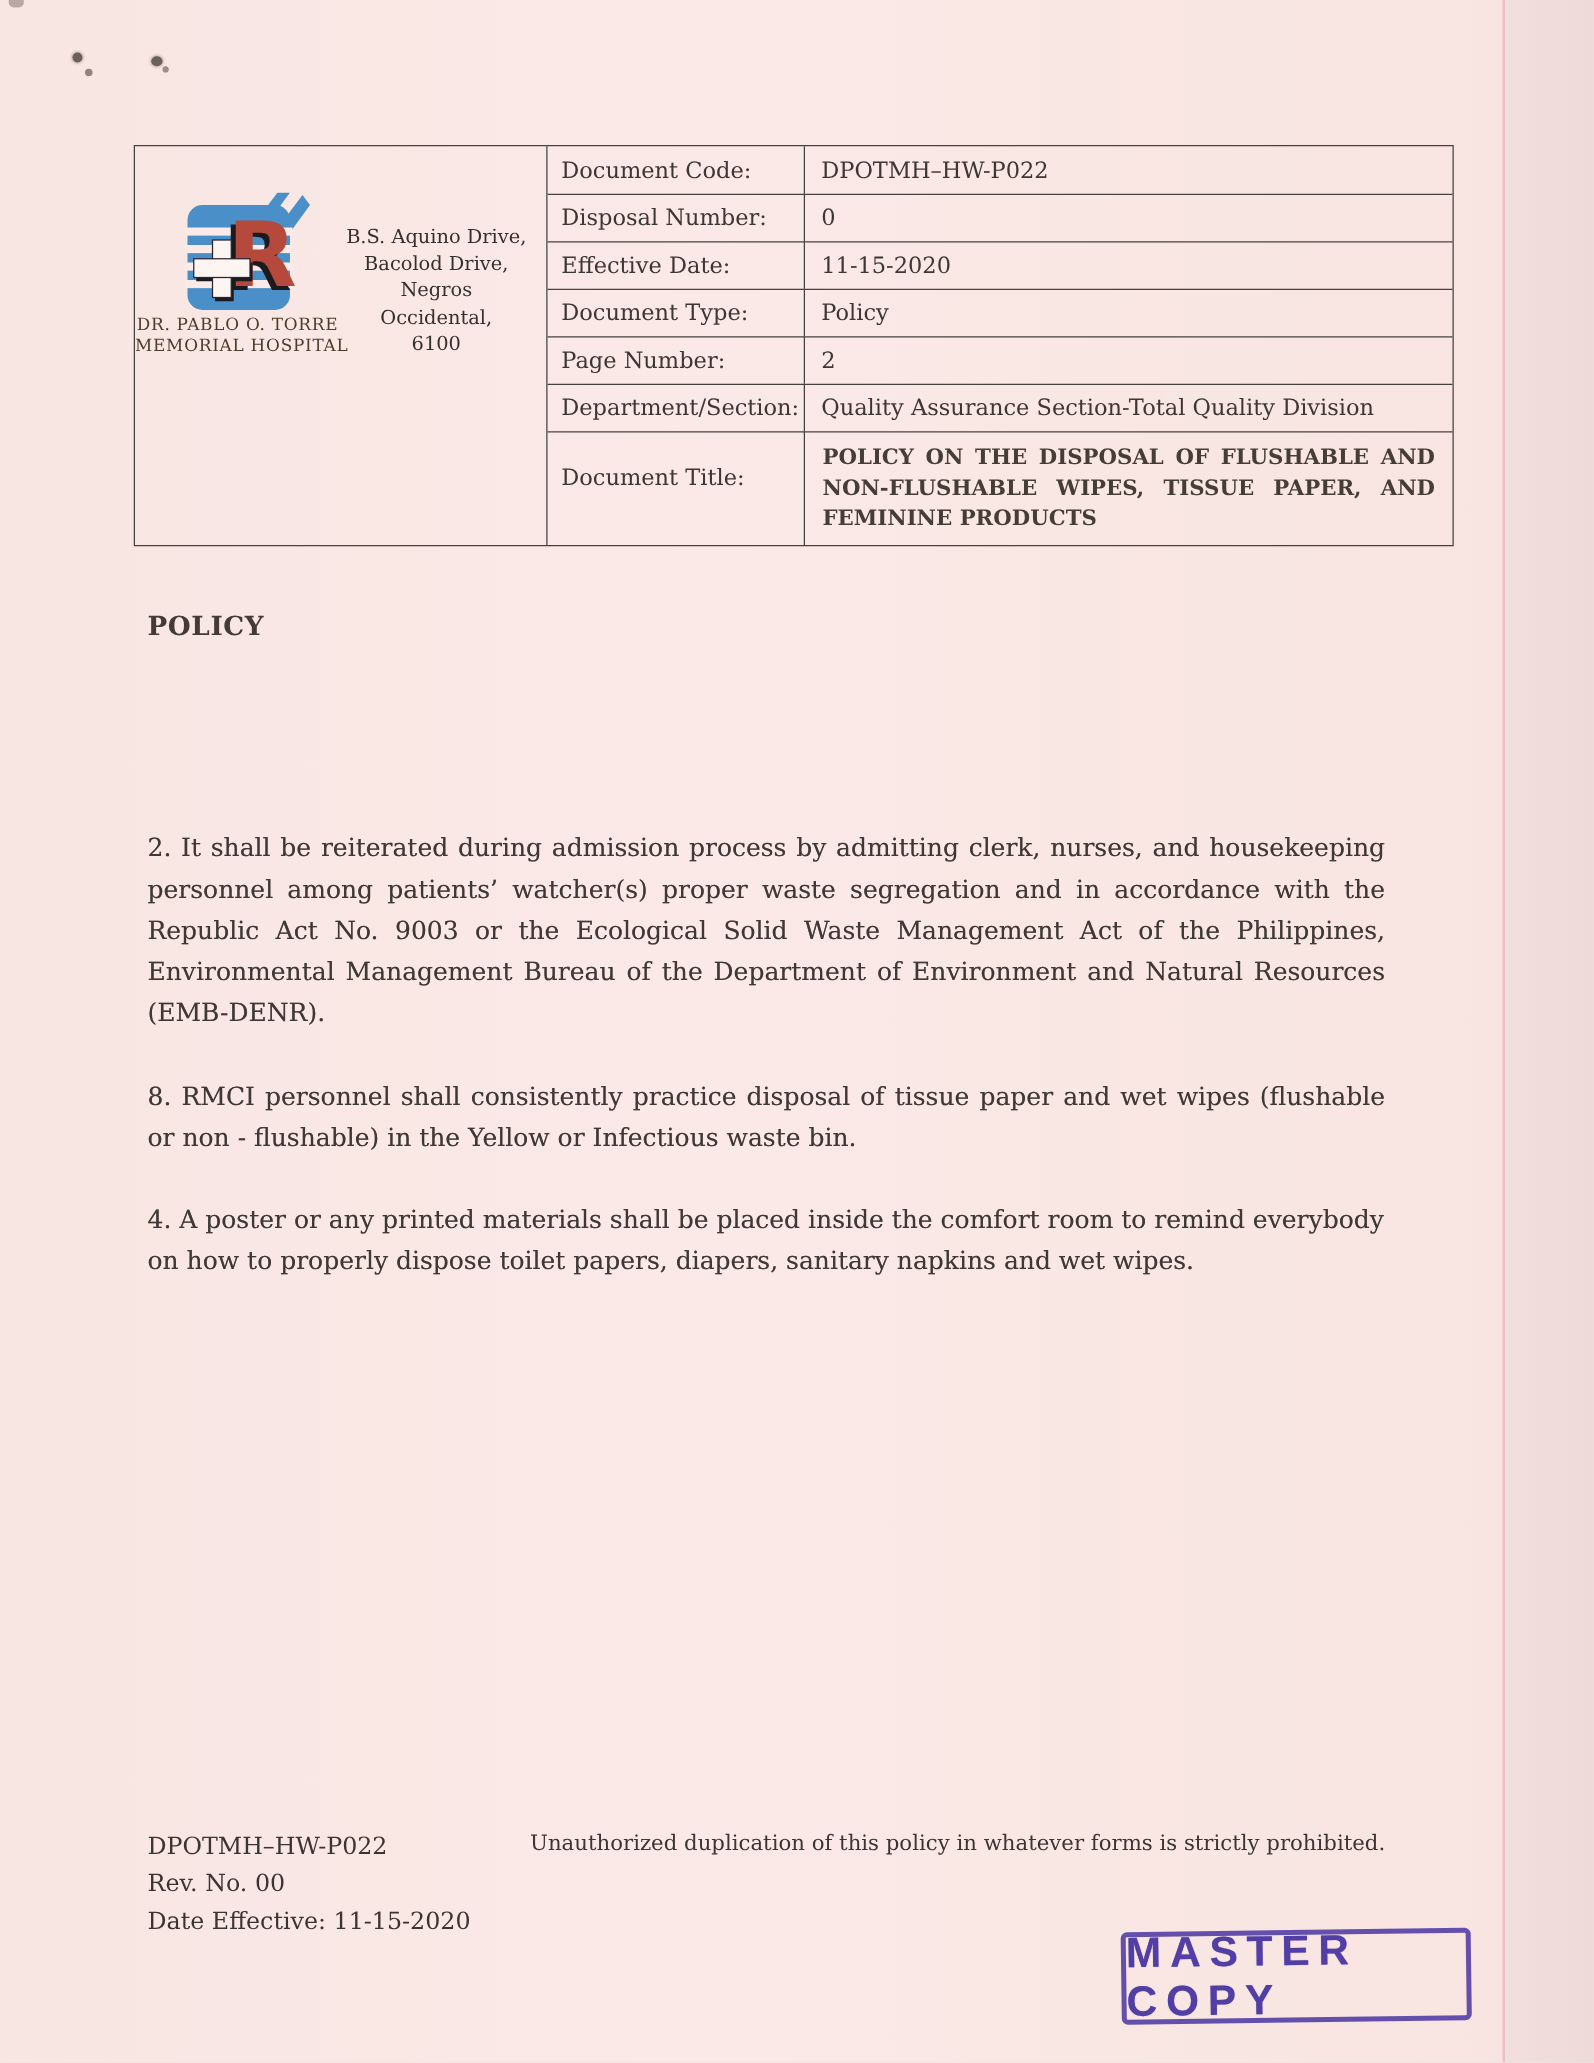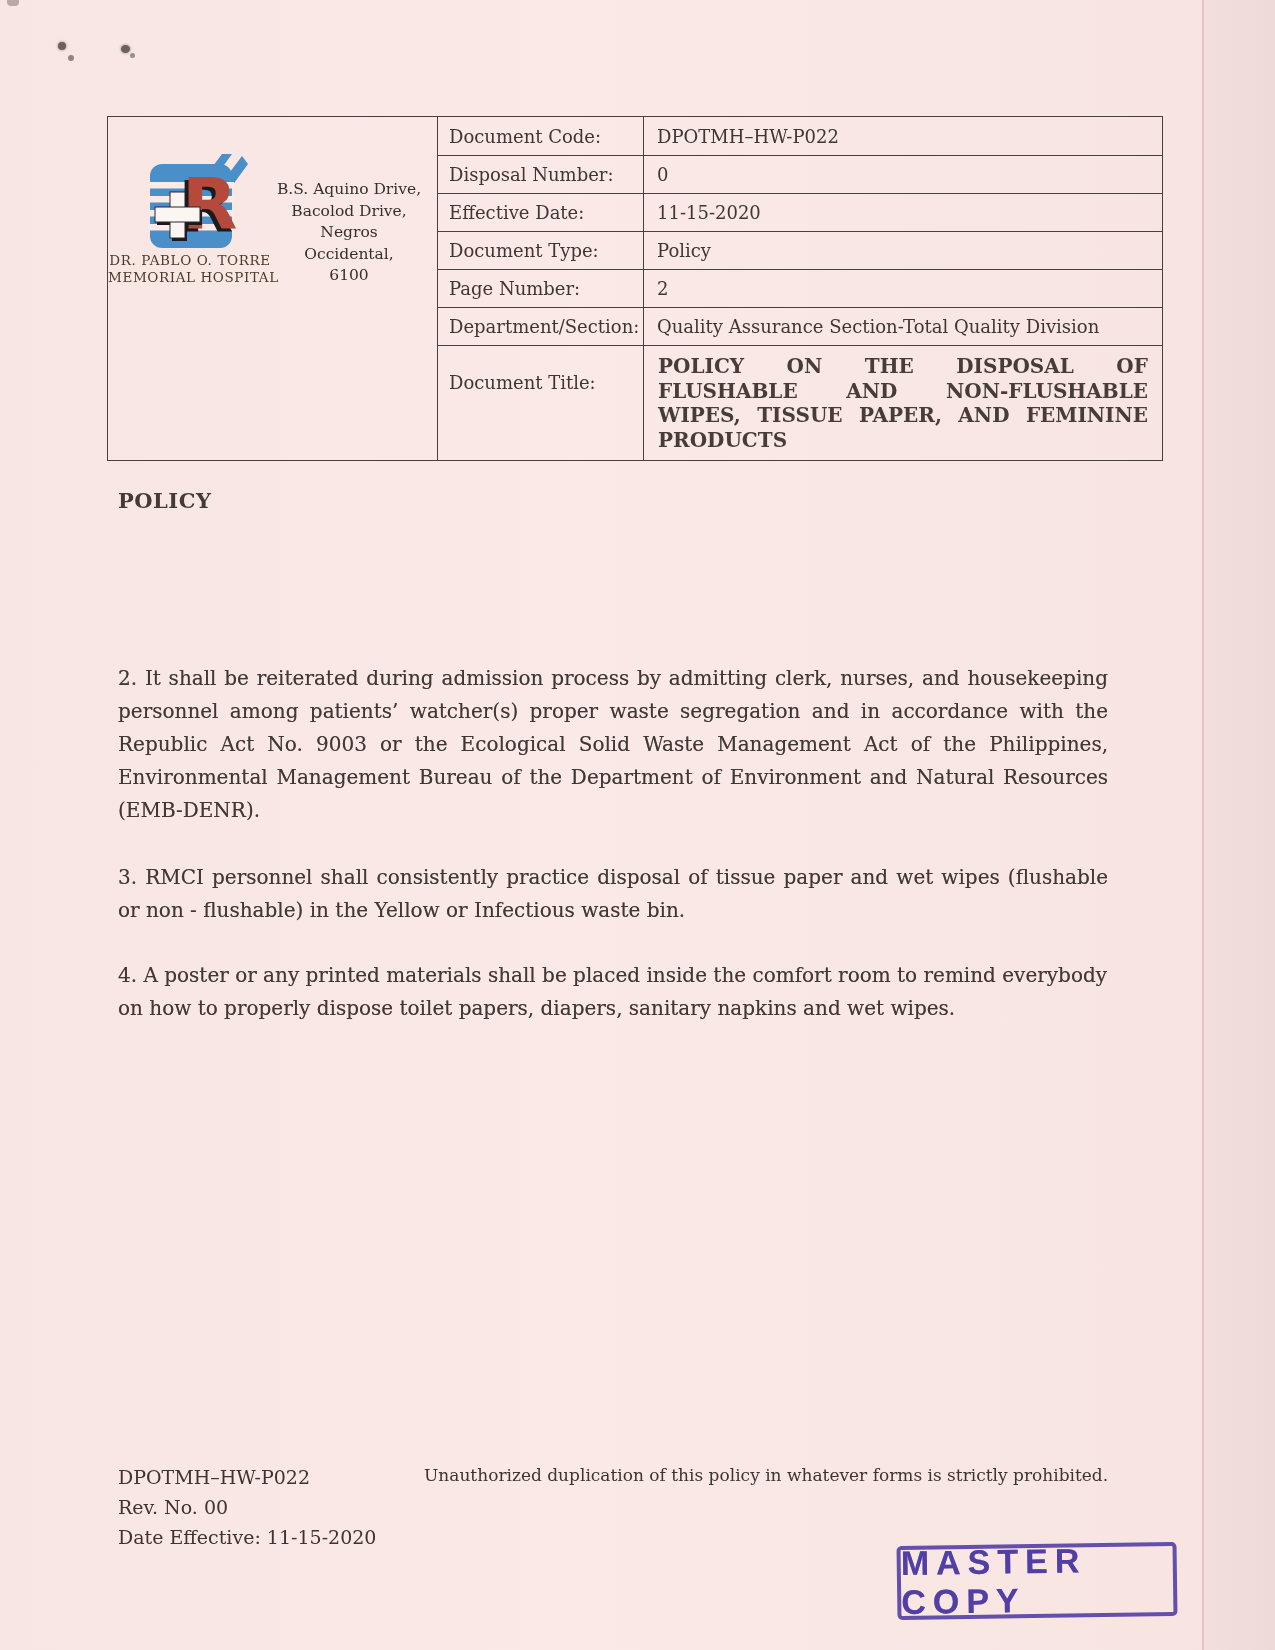--- a/index.html
+++ b/index.html
@@ -29,21 +29,21 @@
     display:grid;grid-template-columns:330px 206px 1fr;
     grid-template-rows:repeat(6,38px) minmax(74px,auto);
     border:1px solid #46413e;
     font-size:18px;
   }
   .logo-cell{grid-column:1;grid-row:1/8;border-right:1px solid #46413e;position:relative;}
   .hcell{border-right:1px solid #46413e;display:flex;align-items:center;padding-left:11px;}
   .vcell{display:flex;align-items:center;padding-left:13px;padding-right:10px;}
   .rline{border-top:1px solid #46413e;}
   .title-label{align-items:flex-start;padding-top:26px;}
-  .title-value{display:block;padding:8px 14px 8px 14px;font-weight:bold;text-align:justify;line-height:24.5px;font-size:20px;color:#463d36;}
+  .title-value{display:block;padding:8px 14px 8px 14px;font-weight:bold;text-align:justify;line-height:24.5px;font-size:17px;color:#463d36;}
 
   .logo-svg{position:absolute;left:40px;top:37px;}
   .hospital-name{
     position:absolute;left:0;top:135px;width:164px;text-align:center;
     font-size:13.5px;line-height:17px;letter-spacing:.6px;color:#4c3b2b;white-space:nowrap;
   }
   .address{
     position:absolute;left:168px;top:62px;width:146px;text-align:center;
     font-size:15.5px;line-height:21.5px;color:#35302d;
   }
@@ -141,21 +141,21 @@
     <div class="hcell rline" style="grid-row:6">Department/Section:</div>
     <div class="vcell rline" style="grid-row:6">Quality Assurance Section-Total Quality Division</div>
 
     <div class="hcell rline title-label" style="grid-row:7">Document Title:</div>
     <div class="vcell rline title-value" style="grid-row:7">POLICY ON THE DISPOSAL OF FLUSHABLE AND NON-FLUSHABLE WIPES, TISSUE PAPER, AND FEMININE PRODUCTS</div>
   </div>
 
   <div class="policy-heading">POLICY</div>
 
   <div class="para p2">2. It shall be reiterated during admission process by admitting clerk, nurses, and housekeeping personnel among patients’ watcher(s) proper waste segregation and in accordance with the Republic Act No. 9003 or the Ecological Solid Waste Management Act of the Philippines, Environmental Management Bureau of the Department of Environment and Natural Resources (EMB-DENR).</div>
-  <div class="para p3">3. RMCI personnel shall consistently practice disposal of tissue paper and wet wipes (flushable or non - flushable) in the Yellow or Infectious waste bin.</div>
+  <div class="para p3">8. RMCI personnel shall consistently practice disposal of tissue paper and wet wipes (flushable or non - flushable) in the Yellow or Infectious waste bin.</div>
   <div class="para p4">4. A poster or any printed materials shall be placed inside the comfort room to remind everybody on how to properly dispose toilet papers, diapers, sanitary napkins and wet wipes.</div>
 
   <div class="footer-left">
     <div>DPOTMH–HW-P022</div>
     <div>Rev. No. 00</div>
     <div>Date Effective:  11-15-2020</div>
   </div>
   <div class="footer-notice">Unauthorized duplication of this policy in whatever forms is strictly prohibited.</div>
 
   <div class="stamp">

